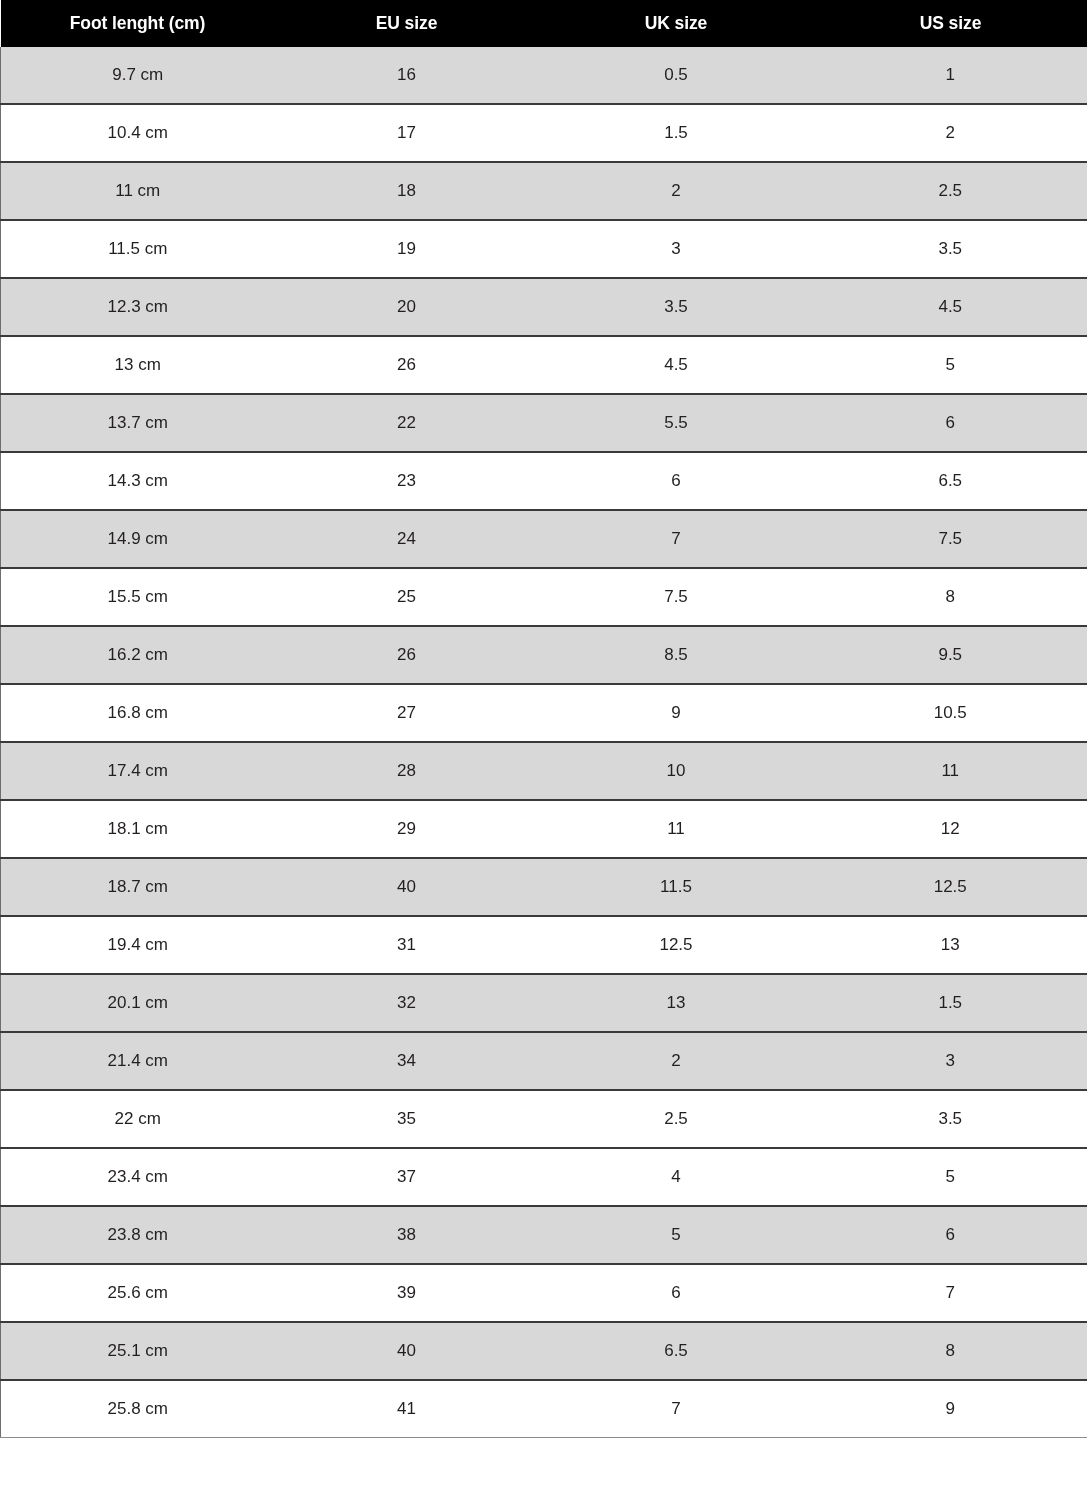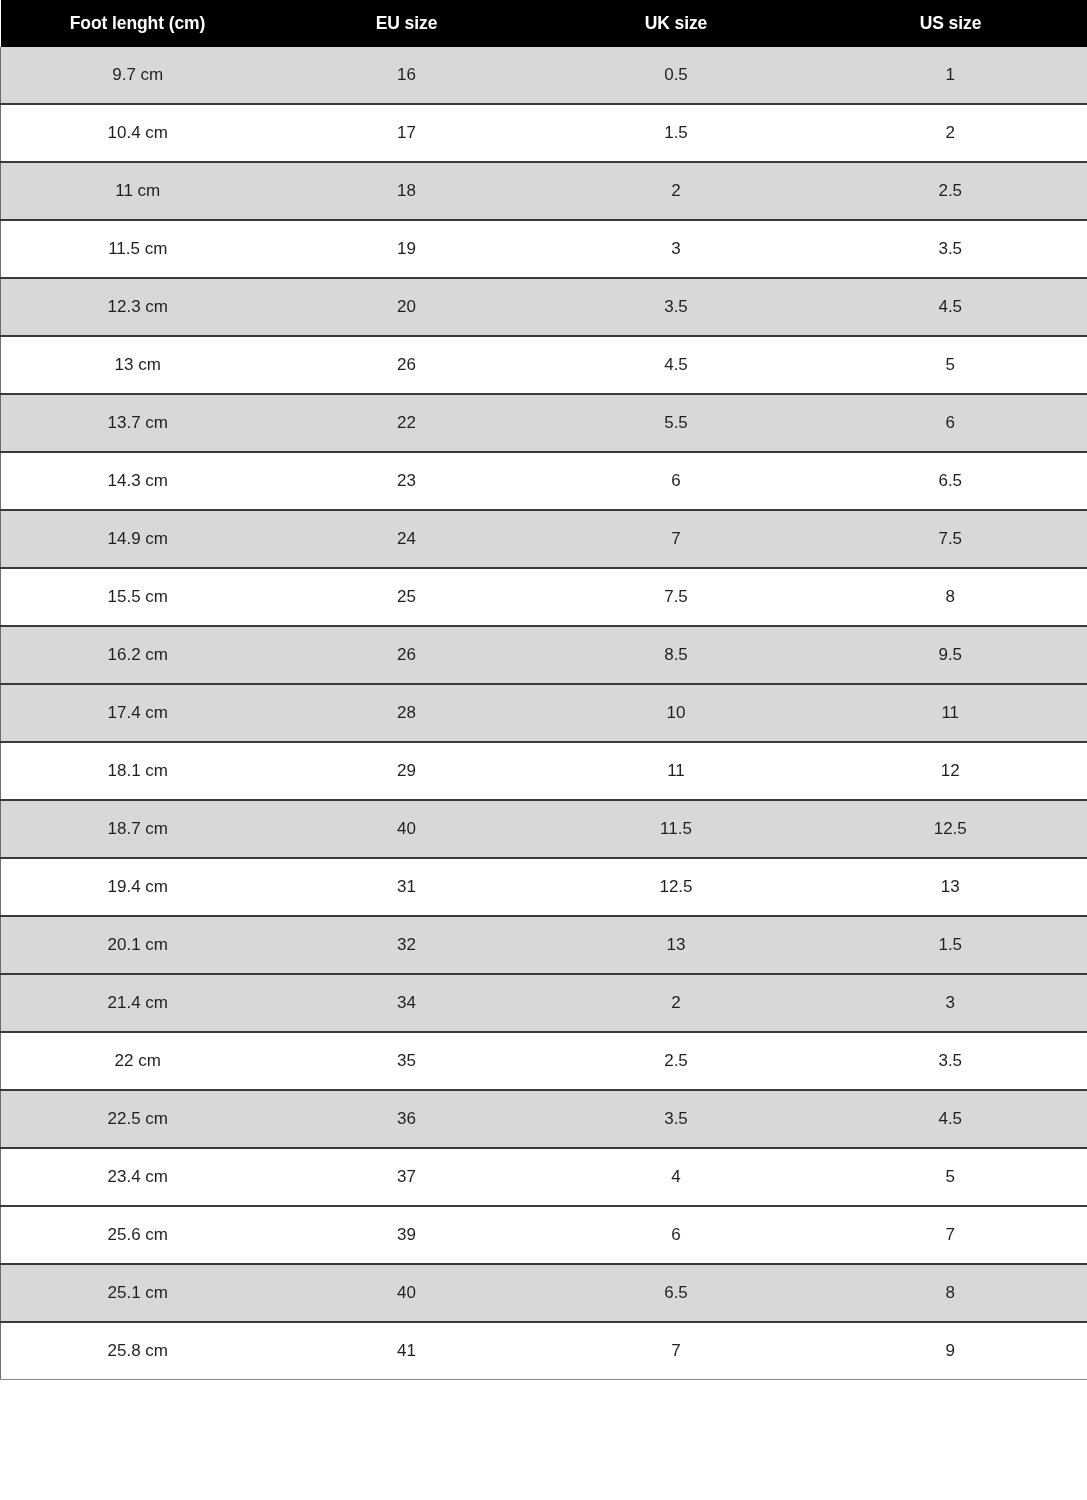--- a/index.html
+++ b/index.html
@@ -152,20 +152,26 @@
         <td class="inner">25</td>
         <td class="inner">7.5</td>
         <td class="col-last">8</td>
       </tr>
       <tr class="shaded">
         <td class="col-first">16.2 cm</td>
         <td class="inner">26</td>
         <td class="inner">8.5</td>
         <td class="col-last">9.5</td>
       </tr>
+      <tr class="plain">
+        <td class="col-first">16.8 cm</td>
+        <td class="inner">27</td>
+        <td class="inner">9</td>
+        <td class="col-last">10.5</td>
+      </tr>
       <tr class="shaded">
         <td class="col-first">17.4 cm</td>
         <td class="inner">28</td>
         <td class="inner">10</td>
         <td class="col-last">11</td>
       </tr>
       <tr class="plain">
         <td class="col-first">18.1 cm</td>
         <td class="inner">29</td>
         <td class="inner">11</td>
@@ -194,32 +200,32 @@
         <td class="inner">34</td>
         <td class="inner">2</td>
         <td class="col-last">3</td>
       </tr>
       <tr class="plain">
         <td class="col-first">22 cm</td>
         <td class="inner">35</td>
         <td class="inner">2.5</td>
         <td class="col-last">3.5</td>
       </tr>
-      <tr class="shaded">
-        <td class="col-first">22.5 cm</td>
-        <td class="inner">36</td>
-        <td class="inner">3.5</td>
-        <td class="col-last">4.5</td>
-      </tr>
       <tr class="plain">
         <td class="col-first">23.4 cm</td>
         <td class="inner">37</td>
         <td class="inner">4</td>
         <td class="col-last">5</td>
       </tr>
+      <tr class="shaded">
+        <td class="col-first">23.8 cm</td>
+        <td class="inner">38</td>
+        <td class="inner">5</td>
+        <td class="col-last">6</td>
+      </tr>
       <tr class="plain">
         <td class="col-first">25.6 cm</td>
         <td class="inner">39</td>
         <td class="inner">6</td>
         <td class="col-last">7</td>
       </tr>
       <tr class="shaded">
         <td class="col-first">25.1 cm</td>
         <td class="inner">40</td>
         <td class="inner">6.5</td>

